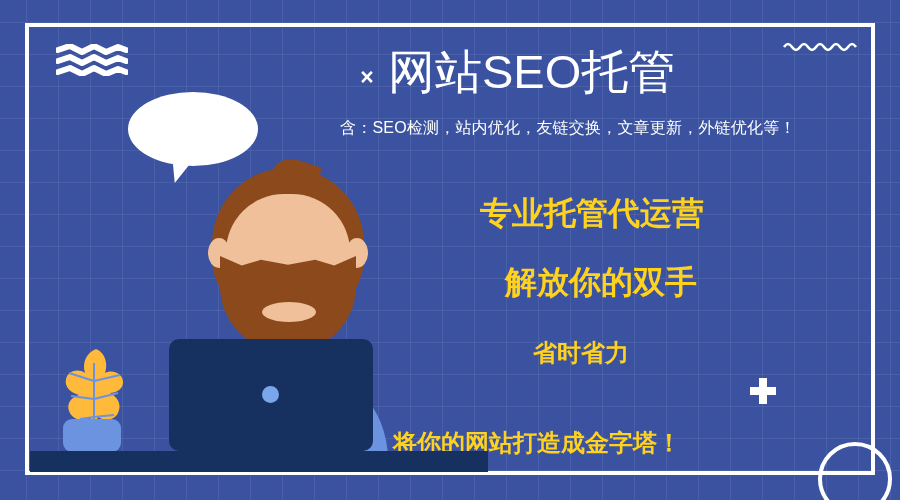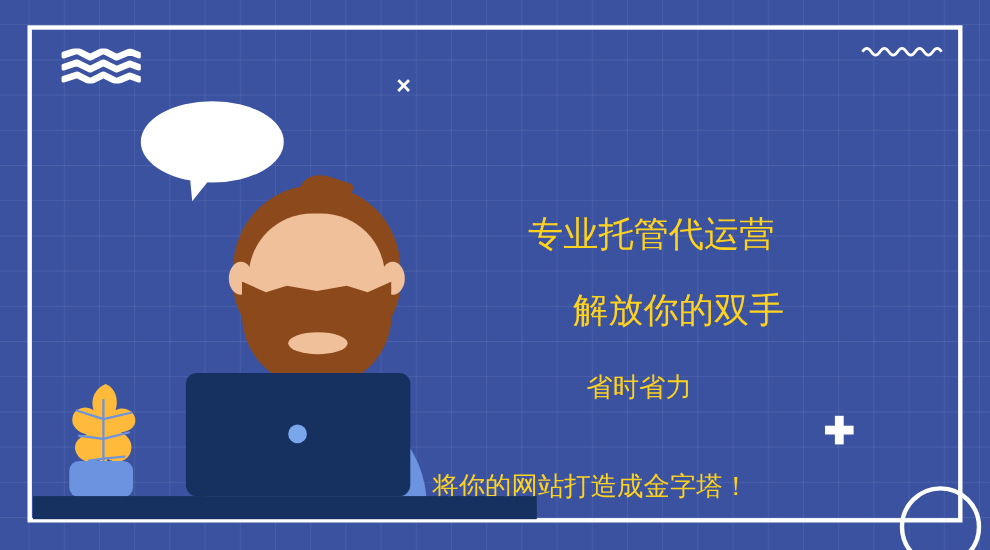--- a/index.html
+++ b/index.html
@@ -46,25 +46,25 @@
     color:#ffffff;font-size:47px;line-height:56px;font-weight:400;
     letter-spacing:0px;white-space:nowrap;
   }
   .subtitle{
     position:absolute;left:340px;top:117px;
     color:#ffffff;font-size:16px;line-height:22px;font-weight:400;
     white-space:nowrap;letter-spacing:0.2px;
   }
   
   .slogan{
-    position:absolute;color:#ffd21e;font-weight:400;white-space:nowrap;
+    position:absolute;color:#ffd21e;font-weight:700;white-space:nowrap;
     text-align:center;
   }
   .s1{left:480px;top:193px;font-size:32px;line-height:40px;}
-  .s2{left:505px;top:262px;font-size:32px;line-height:40px;margin-left:16px;}
+  .s2{left:505px;top:262px;font-size:32px;line-height:40px;}
   .s3{left:533px;top:333px;font-size:24px;line-height:40px;}
   .s4{left:393px;top:422px;font-size:24px;line-height:42px;}
   
   .bubble{
     position:absolute;left:128px;top:92px;width:130px;height:74px;
     background:#ffffff;border-radius:50%;
   }
   .bubble-text{
     position:absolute;left:0;top:11px;width:130px;
     color:#2b3f86;font-size:16px;line-height:25px;text-align:center;
@@ -145,20 +145,22 @@
     </svg>
   </div>
 
   <div class="wave-right">
     <svg width="78" height="16" viewBox="0 0 78 16">
       <path d="M2 9 Q6 3 10 9 T18 9 T26 9 T34 9 T42 9 T50 9 T58 9 T66 9 T74 9" stroke="#ffffff" stroke-width="2.5" fill="none"></path>
     </svg>
   </div>
 
   <div class="x-mark">×</div>
+  <div class="title">网站SEO托管</div>
+  <div class="subtitle">含：SEO检测，站内优化，友链交换，文章更新，外链优化等！</div>
 
   <div class="slogan s1">专业托管代运营</div>
   <div class="slogan s2">解放你的双手</div>
   <div class="slogan s3">省时省力</div>
   <div class="slogan s4">将你的网站打造成金字塔！</div>
 
   <div class="plus"></div>
 
   <div class="circle-deco"></div>
 

